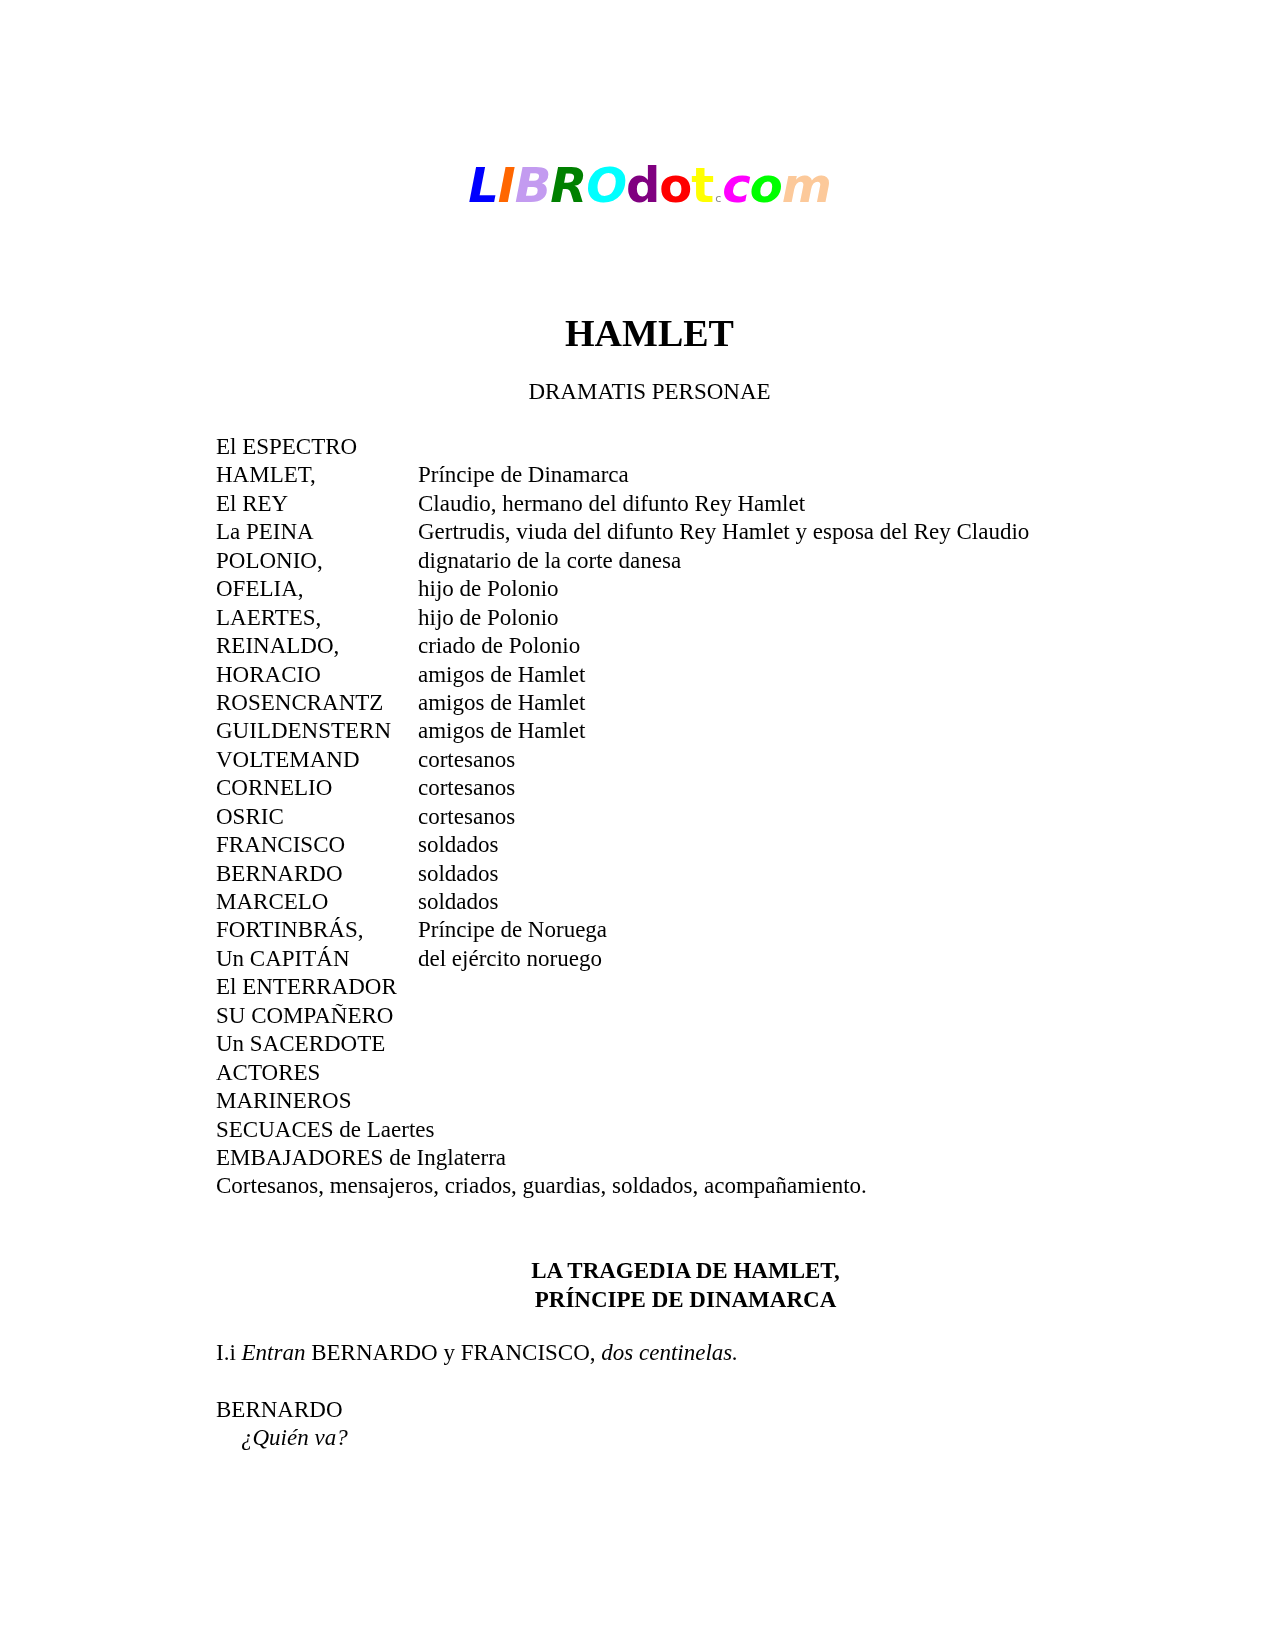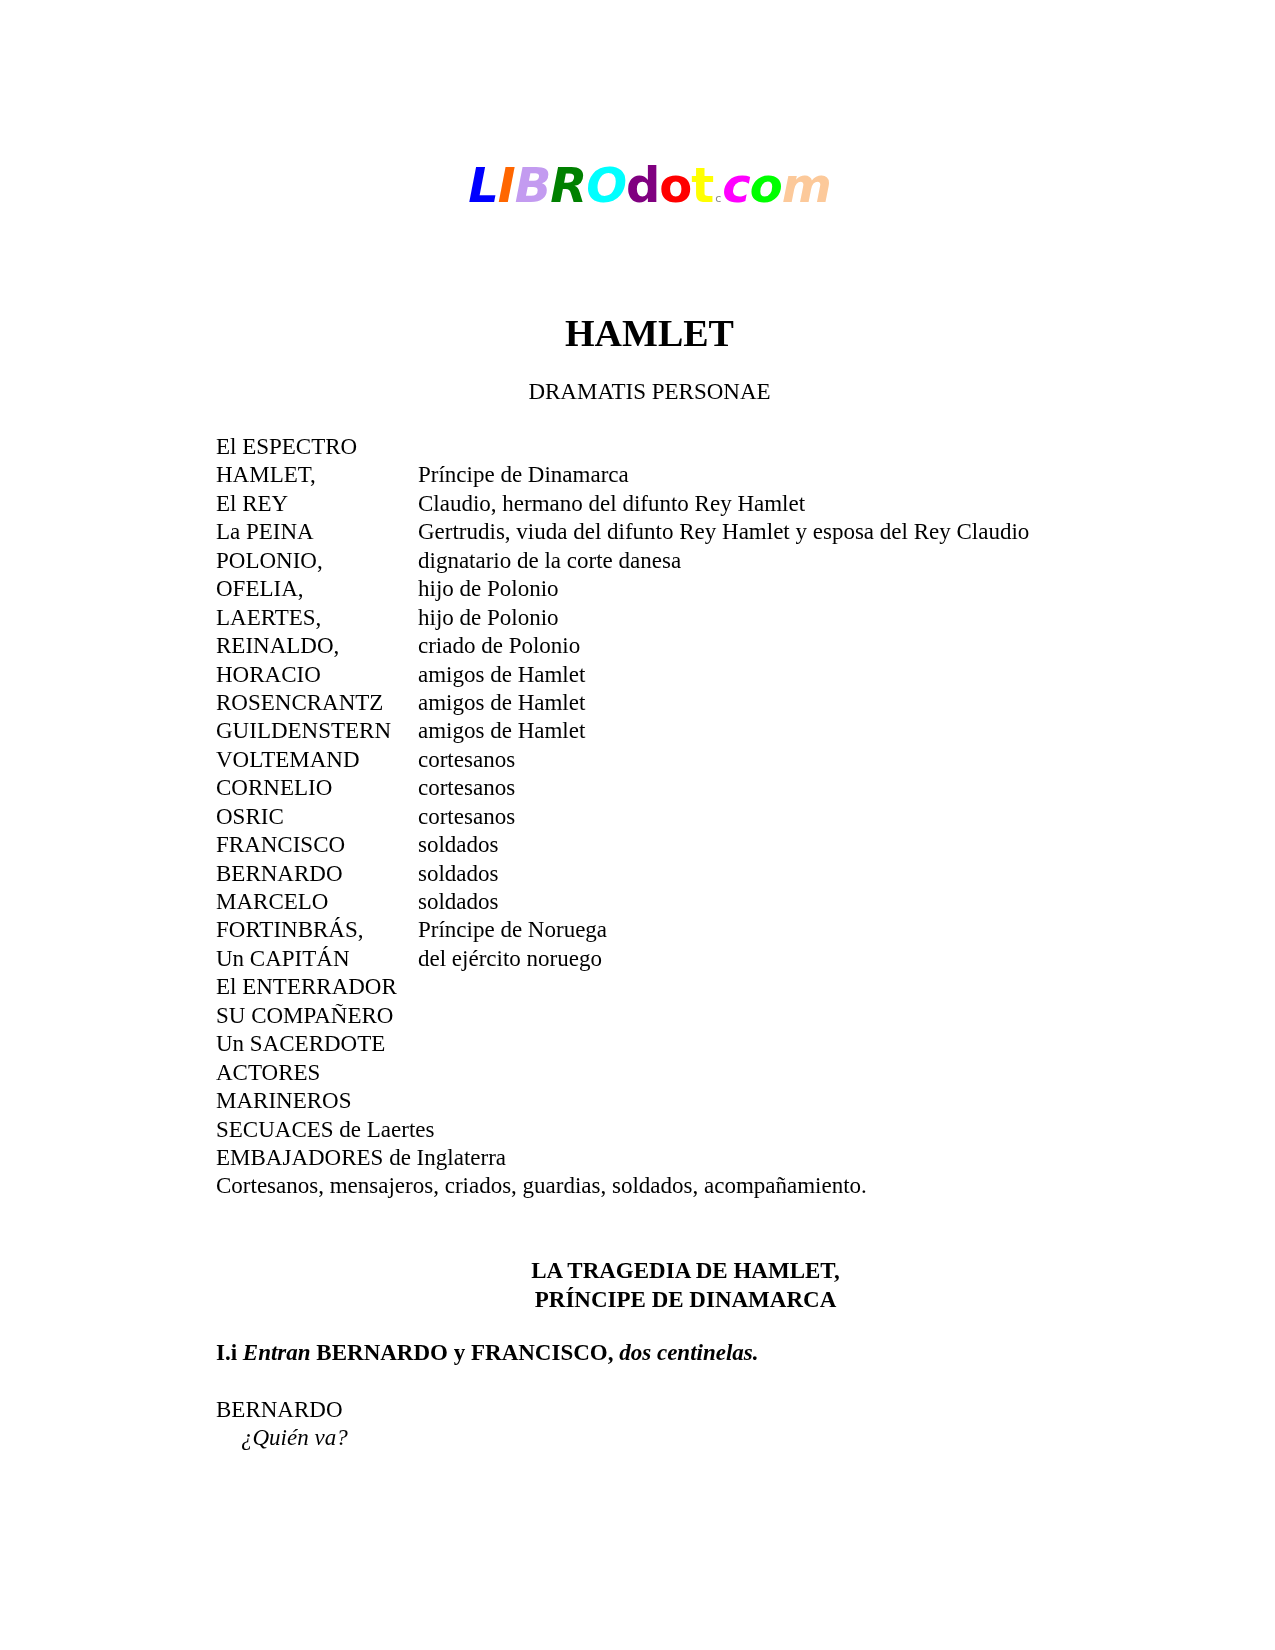--- a/index.html
+++ b/index.html
@@ -24,21 +24,21 @@
     .title  { top: 311px; font-size: 38px; font-weight: bold; line-height: 44px; }
     .dp     { top: 377px; font-size: 23px; line-height: 30px; }
 
     .cast { position: absolute; left: 204px; top: 433px; font-size: 23px; line-height: 28.45px; }
     .cast-row { height: 28.45px; white-space: nowrap; position: relative; }
     .cast-row .name { position: absolute; left: 0; }
     .cast-row .desc { position: absolute; left: 202px; }
 
     .tragedy { top: 1257px; font-size: 23px; font-weight: bold; line-height: 28.5px; margin-left: 36px; }
 
-    .scene { position: absolute; left: 204px; top: 1339px; font-size: 23px; line-height: 28px; white-space: nowrap; font-weight: bold; }
+    .scene { position: absolute; left: 204px; top: 1339px; font-size: 23px; line-height: 28px; white-space: nowrap; }
     .speaker { position: absolute; left: 204px; top: 1396px; font-size: 23px; line-height: 28px; }
     .speech { position: absolute; left: 229px; top: 1424px; font-size: 23px; line-height: 28px; font-style: italic; }
   </style>
 </head>
 <body>
 
 <div class="page">
 
   <div class="logo" id="logo"><span class="it" style="color: rgb(0, 0, 255);">L</span><span class="it" style="color: rgb(255, 102, 0);">I</span><span class="it" style="color: rgb(195, 155, 240);">B</span><span class="it" style="color: rgb(0, 128, 0);">R</span><span class="it" style="color: rgb(0, 255, 255);">O</span><span style="color: rgb(128, 0, 128);">d</span><span style="color: rgb(255, 0, 0);">o</span><span style="color: rgb(255, 255, 0);">t</span><span class="tiny" style="color: rgb(136, 136, 136);">c</span><span class="it" style="color: rgb(255, 0, 255);">c</span><span class="it" style="color: rgb(0, 255, 0);">o</span><span class="it" style="color: rgb(252, 201, 154);">m</span></div>
 

